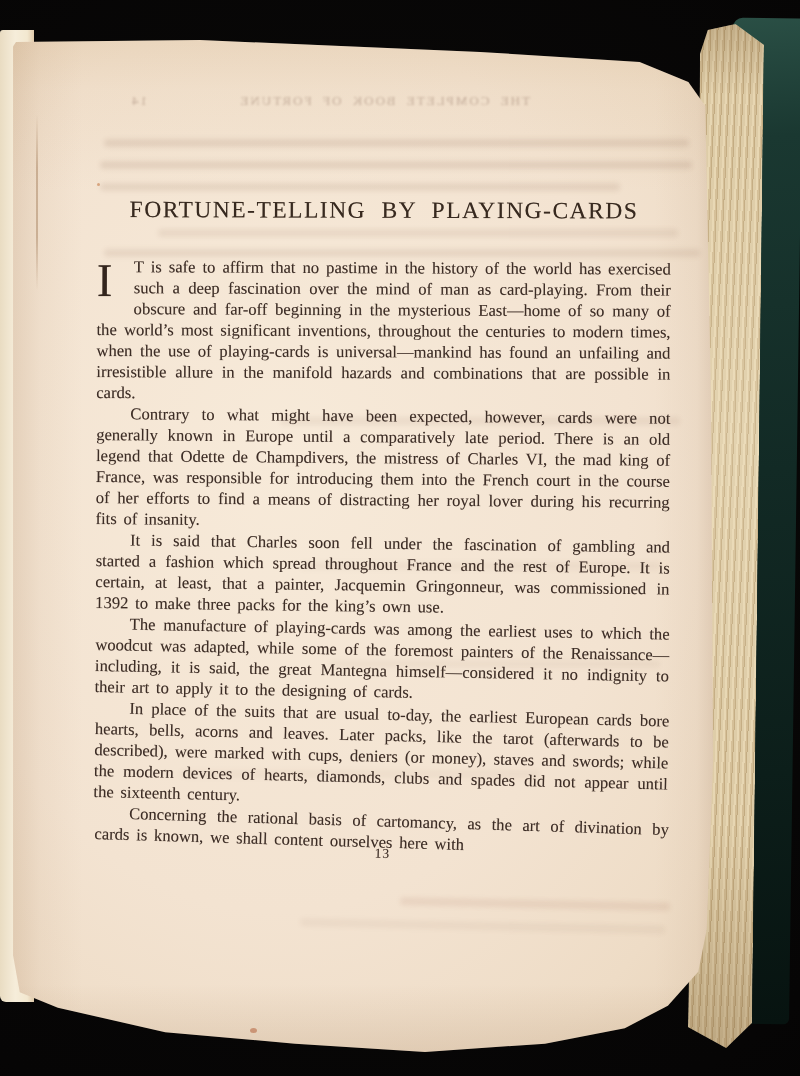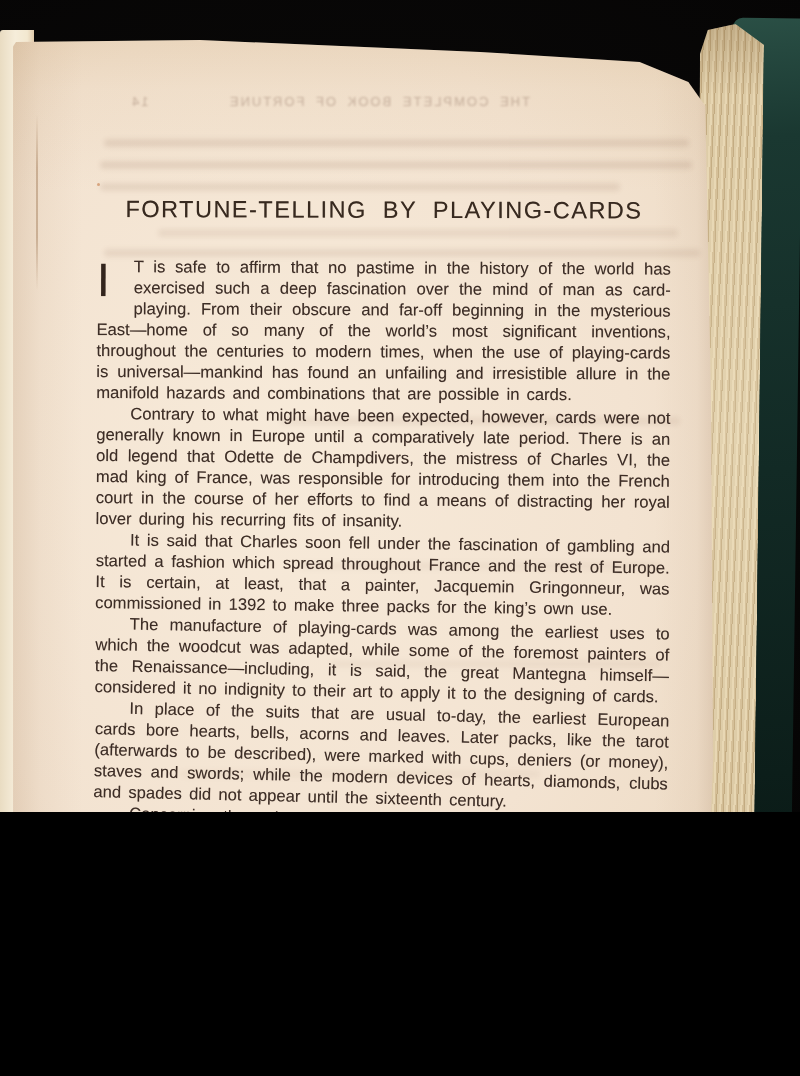--- a/index.html
+++ b/index.html
@@ -1,18 +1,18 @@
 <!DOCTYPE html>
 <html><head>
 <meta charset="utf-8">
 <style>
   html,body{margin:0;padding:0;background:#000;}
-  .photo{position:relative;width:800px;height:812px;background:
+  .photo{position:relative;width:800px;height:1076px;background:
     radial-gradient(120% 90% at 45% 45%, #0b0a09 0%, #060505 70%, #020202 100%);
-    overflow:hidden;font-family:Liberation Sans, sans-serif;}
+    overflow:hidden;font-family:Liberation Serif, serif;}
 
   
   .cover{position:absolute;left:726px;top:18px;width:70px;height:1006px;
     transform:rotate(.8deg);border-radius:10px 4px 6px 10px;
     background:linear-gradient(175deg,#2a4f45 0%,#1a3831 12%,#122a25 45%,#0c1e1a 75%,#071310 100%);}
 
   
   .page-edges{position:absolute;left:694px;top:24px;width:64px;height:1024px;
     transform:rotate(.7deg);
     clip-path:polygon(12% .6%,55% 0%,100% 2%,100% 97.5%,60% 100%,0% 98%,0% 3%);

